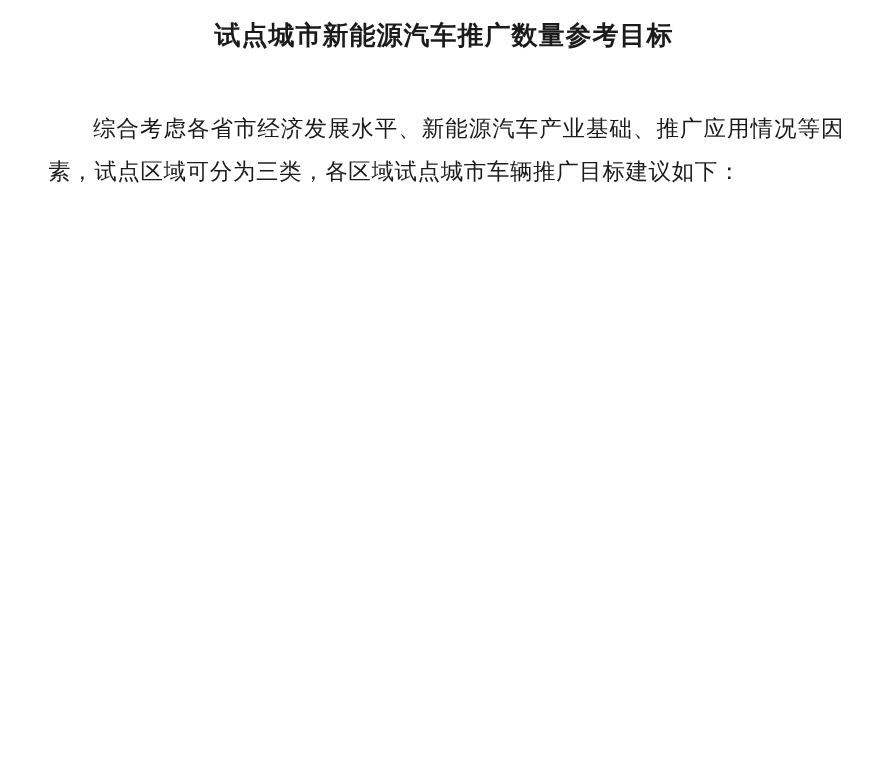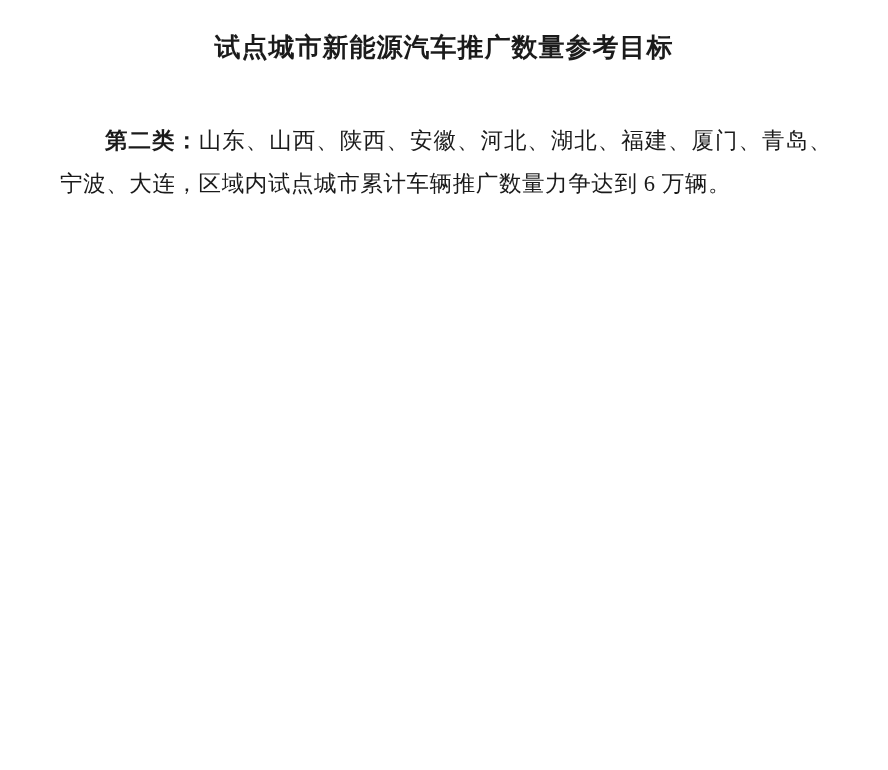--- a/index.html
+++ b/index.html
@@ -12,21 +12,21 @@
     background: #ffffff;
     font-family: "Liberation Serif", "DejaVu Serif", serif;
     color: #1a1a1a;
     overflow: hidden;
   }
   .page {
     position: relative;
     width: 888px;
     height: 770px;
     box-sizing: border-box;
-    padding: 12px;
+    padding: 0;
   }
   .doc-title {
     text-align: center;
     font-size: 26px;
     font-weight: bold;
     letter-spacing: 1px;
     color: #1b1b1b;
     margin: 0;
     padding-top: 16px;
     padding-bottom: 6px;
@@ -54,21 +54,21 @@
 </style>
 </head>
 <body>
 
 <div class="page">
 
   <h1 class="doc-title">试点城市新能源汽车推广数量参考目标</h1>
 
   <div class="body-block">
 
+    <p class="para indent">
+      <span>综合考虑各省市经济发展水平、新能源汽车产业基础、推广应用情况等因素，试点区域可分为三类，各区域试点城市车辆推广目标建议如下：</span>
+    </p>
 
 
-    <p class="para indent">
-      <span class="cat-label">第二类：</span><span>山东、山西、陕西、安徽、河北、湖北、福建、厦门、青岛、宁波、大连，区域内试点城市累计车辆推广数量力争达到 6 万辆。</span>
-    </p>
 
 
   </div>
 </div>
 
 </body></html>

